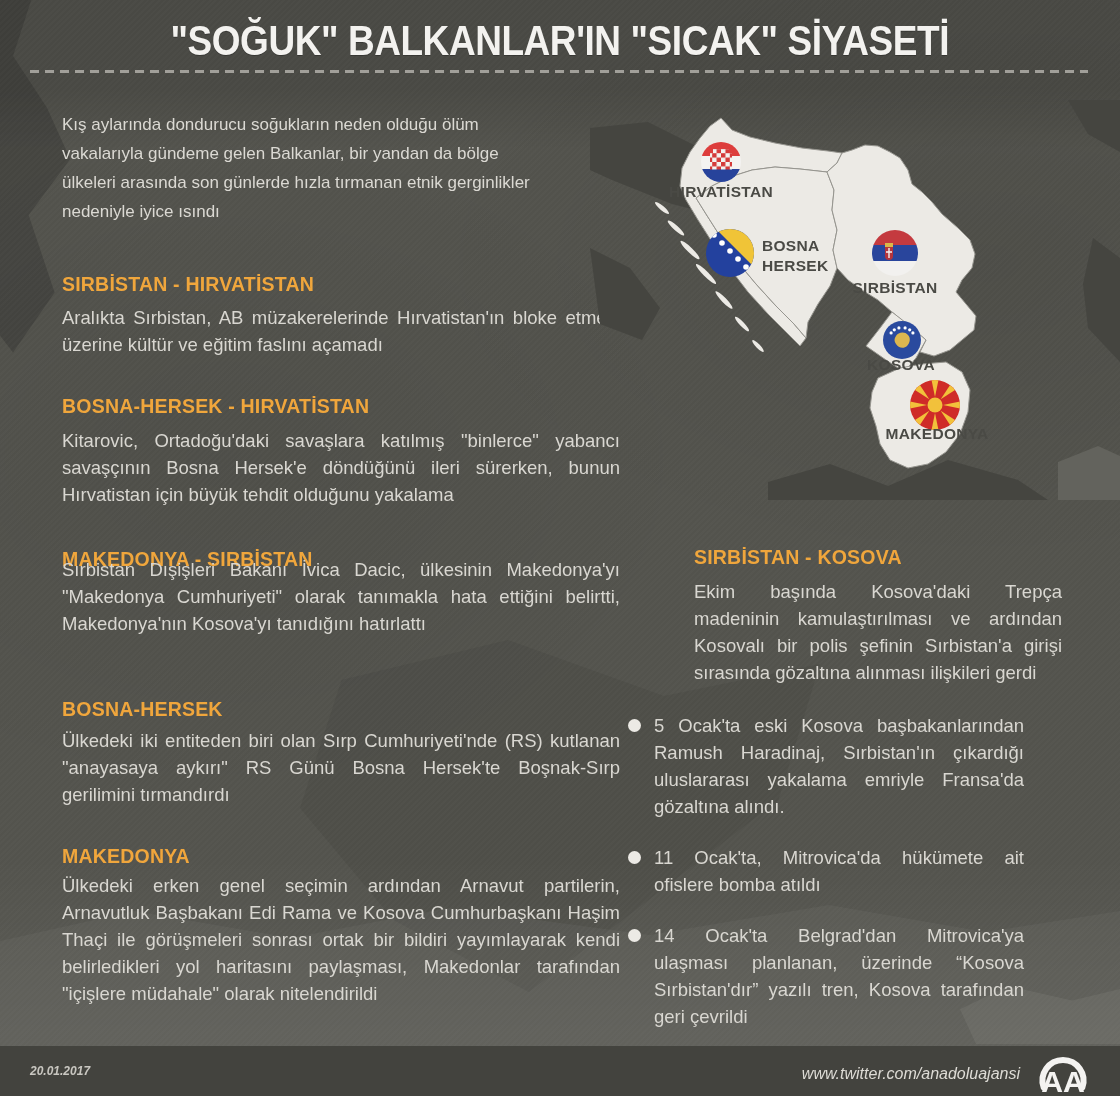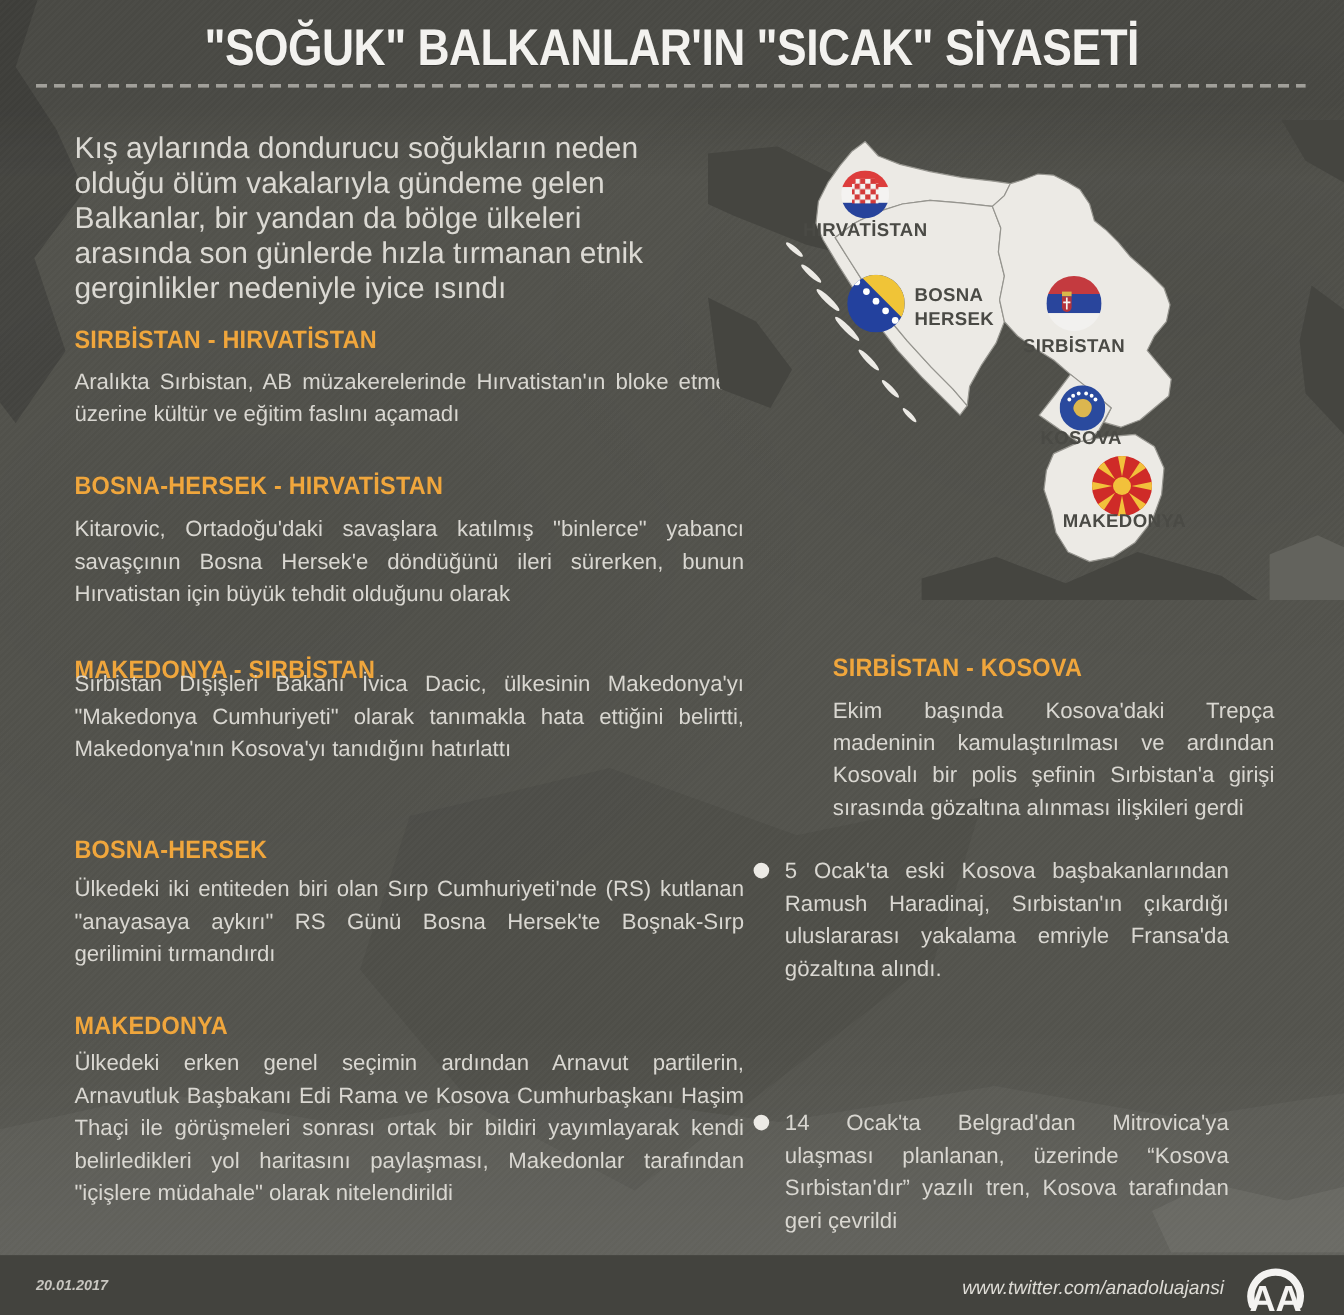--- a/index.html
+++ b/index.html
@@ -25,21 +25,21 @@
        clip-path:polygon(0 40%,30% 0,70% 25%,100% 5%,100% 100%,10% 100%);}
 
   .title-wrap{position:absolute;left:0;top:16px;width:1120px;text-align:center;}
   .title-inner{display:inline-block;transform:scaleX(.86);transform-origin:center;
     color:#f3f2ef;font-size:43px;font-weight:bold;letter-spacing:-.5px;white-space:nowrap;
     text-shadow:0 1px 0 rgba(0,0,0,.25);}
   .dashes{position:absolute;left:30px;top:70px;width:1058px;height:3px;opacity:.8;
     background:repeating-linear-gradient(90deg,#b7b5af 0 9px,transparent 9px 15px);}
 
   .intro{position:absolute;left:62px;top:110px;width:478px;margin:0;
-    color:#dbd9d3;font-size:25px;line-height:29px;}
+    color:#dbd9d3;font-size:17px;line-height:29px;}
 
   .h{position:absolute;left:62px;width:558px;margin:0;color:#f0a63c;font-size:21px;font-weight:bold;
      letter-spacing:.2px;transform:scaleX(.93);transform-origin:left center;white-space:nowrap;}
   .b{position:absolute;left:62px;width:558px;margin:0;color:#d9d7d1;font-size:18.5px;line-height:27px;
      text-align:justify;}
   .hr{left:694px;width:368px;}
   .br{left:694px;width:368px;}
 
   .bullet{position:absolute;left:628px;width:396px;}
   .dot{position:absolute;left:0;top:7px;width:13px;height:13px;border-radius:50%;background:#eceae5;}
@@ -72,37 +72,41 @@
     <span class="title-inner">"SOĞUK" BALKANLAR'IN "SICAK" SİYASETİ</span>
   </div>
   <div class="dashes"></div>
 
   <p class="intro">Kış aylarında dondurucu soğukların neden olduğu ölüm vakalarıyla gündeme gelen Balkanlar, bir yandan da bölge ülkeleri arasında son günlerde hızla tırmanan etnik gerginlikler nedeniyle iyice ısındı</p>
 
   <h2 class="h" style="top:272px">SIRBİSTAN - HIRVATİSTAN</h2>
   <p class="b" style="top:304px">Aralıkta Sırbistan, AB müzakerelerinde Hırvatistan'ın bloke etmesi üzerine kültür ve eğitim faslını açamadı</p>
 
   <h2 class="h" style="top:394px">BOSNA-HERSEK - HIRVATİSTAN</h2>
-  <p class="b" style="top:427px">Kitarovic, Ortadoğu'daki savaşlara katılmış "binlerce" yabancı savaşçının Bosna Hersek'e döndüğünü ileri sürerken, bunun Hırvatistan için büyük tehdit olduğunu olarak</p>
+  <p class="b" style="top:427px">Kitarovic, Ortadoğu'daki savaşlara katılmış "binlerce" yabancı savaşçının Bosna Hersek'e döndüğünü ileri sürerken, bunun Hırvatistan için büyük tehdit olduğunu yakalama</p>
 
   <h2 class="h" style="top:547px">MAKEDONYA - SIRBİSTAN</h2>
   <p class="b" style="top:556px">Sırbistan Dışişleri Bakanı İvica Dacic, ülkesinin Makedonya'yı "Makedonya Cumhuriyeti" olarak tanımakla hata ettiğini belirtti, Makedonya'nın Kosova'yı tanıdığını hatırlattı</p>
 
   <h2 class="h" style="top:697px">BOSNA-HERSEK</h2>
   <p class="b" style="top:727px">Ülkedeki iki entiteden biri olan Sırp Cumhuriyeti'nde (RS) kutlanan "anayasaya aykırı" RS Günü Bosna Hersek'te Boşnak-Sırp gerilimini tırmandırdı</p>
 
   <h2 class="h" style="top:844px">MAKEDONYA</h2>
   <p class="b" style="top:872px">Ülkedeki erken genel seçimin ardından Arnavut partilerin, Arnavutluk Başbakanı Edi Rama ve Kosova Cumhurbaşkanı Haşim Thaçi ile görüşmeleri sonrası ortak bir bildiri yayımlayarak kendi belirledikleri yol haritasını paylaşması, Makedonlar tarafından "içişlere müdahale" olarak nitelendirildi</p>
 
   <h2 class="h hr" style="top:545px">SIRBİSTAN - KOSOVA</h2>
   <p class="b br" style="top:578px">Ekim başında Kosova'daki Trepça madeninin kamulaştırılması ve ardından Kosovalı bir polis şefinin Sırbistan'a girişi sırasında gözaltına alınması ilişkileri gerdi</p>
 
   <div class="bullet" style="top:712px">
     <span class="dot"></span>
     <p class="bt">5 Ocak'ta eski Kosova başbakanlarından Ramush Haradinaj, Sırbistan'ın çıkardığı uluslararası yakalama emriyle Fransa'da gözaltına alındı.</p>
+  </div>
+  <div class="bullet" style="top:844px">
+    <span class="dot"></span>
+    <p class="bt">11 Ocak'ta, Mitrovica'da hükümete ait ofislere bomba atıldı</p>
   </div>
   <div class="bullet" style="top:922px">
     <span class="dot"></span>
     <p class="bt">14 Ocak'ta Belgrad'dan Mitrovica'ya ulaşması planlanan, üzerinde “Kosova Sırbistan'dır” yazılı tren, Kosova tarafından geri çevrildi</p>
   </div>
 
   <svg class="map" viewBox="0 0 530 400">
     <defs>
       <clipPath id="c20">
           <circle cx="0" cy="0" r="20"></circle>

